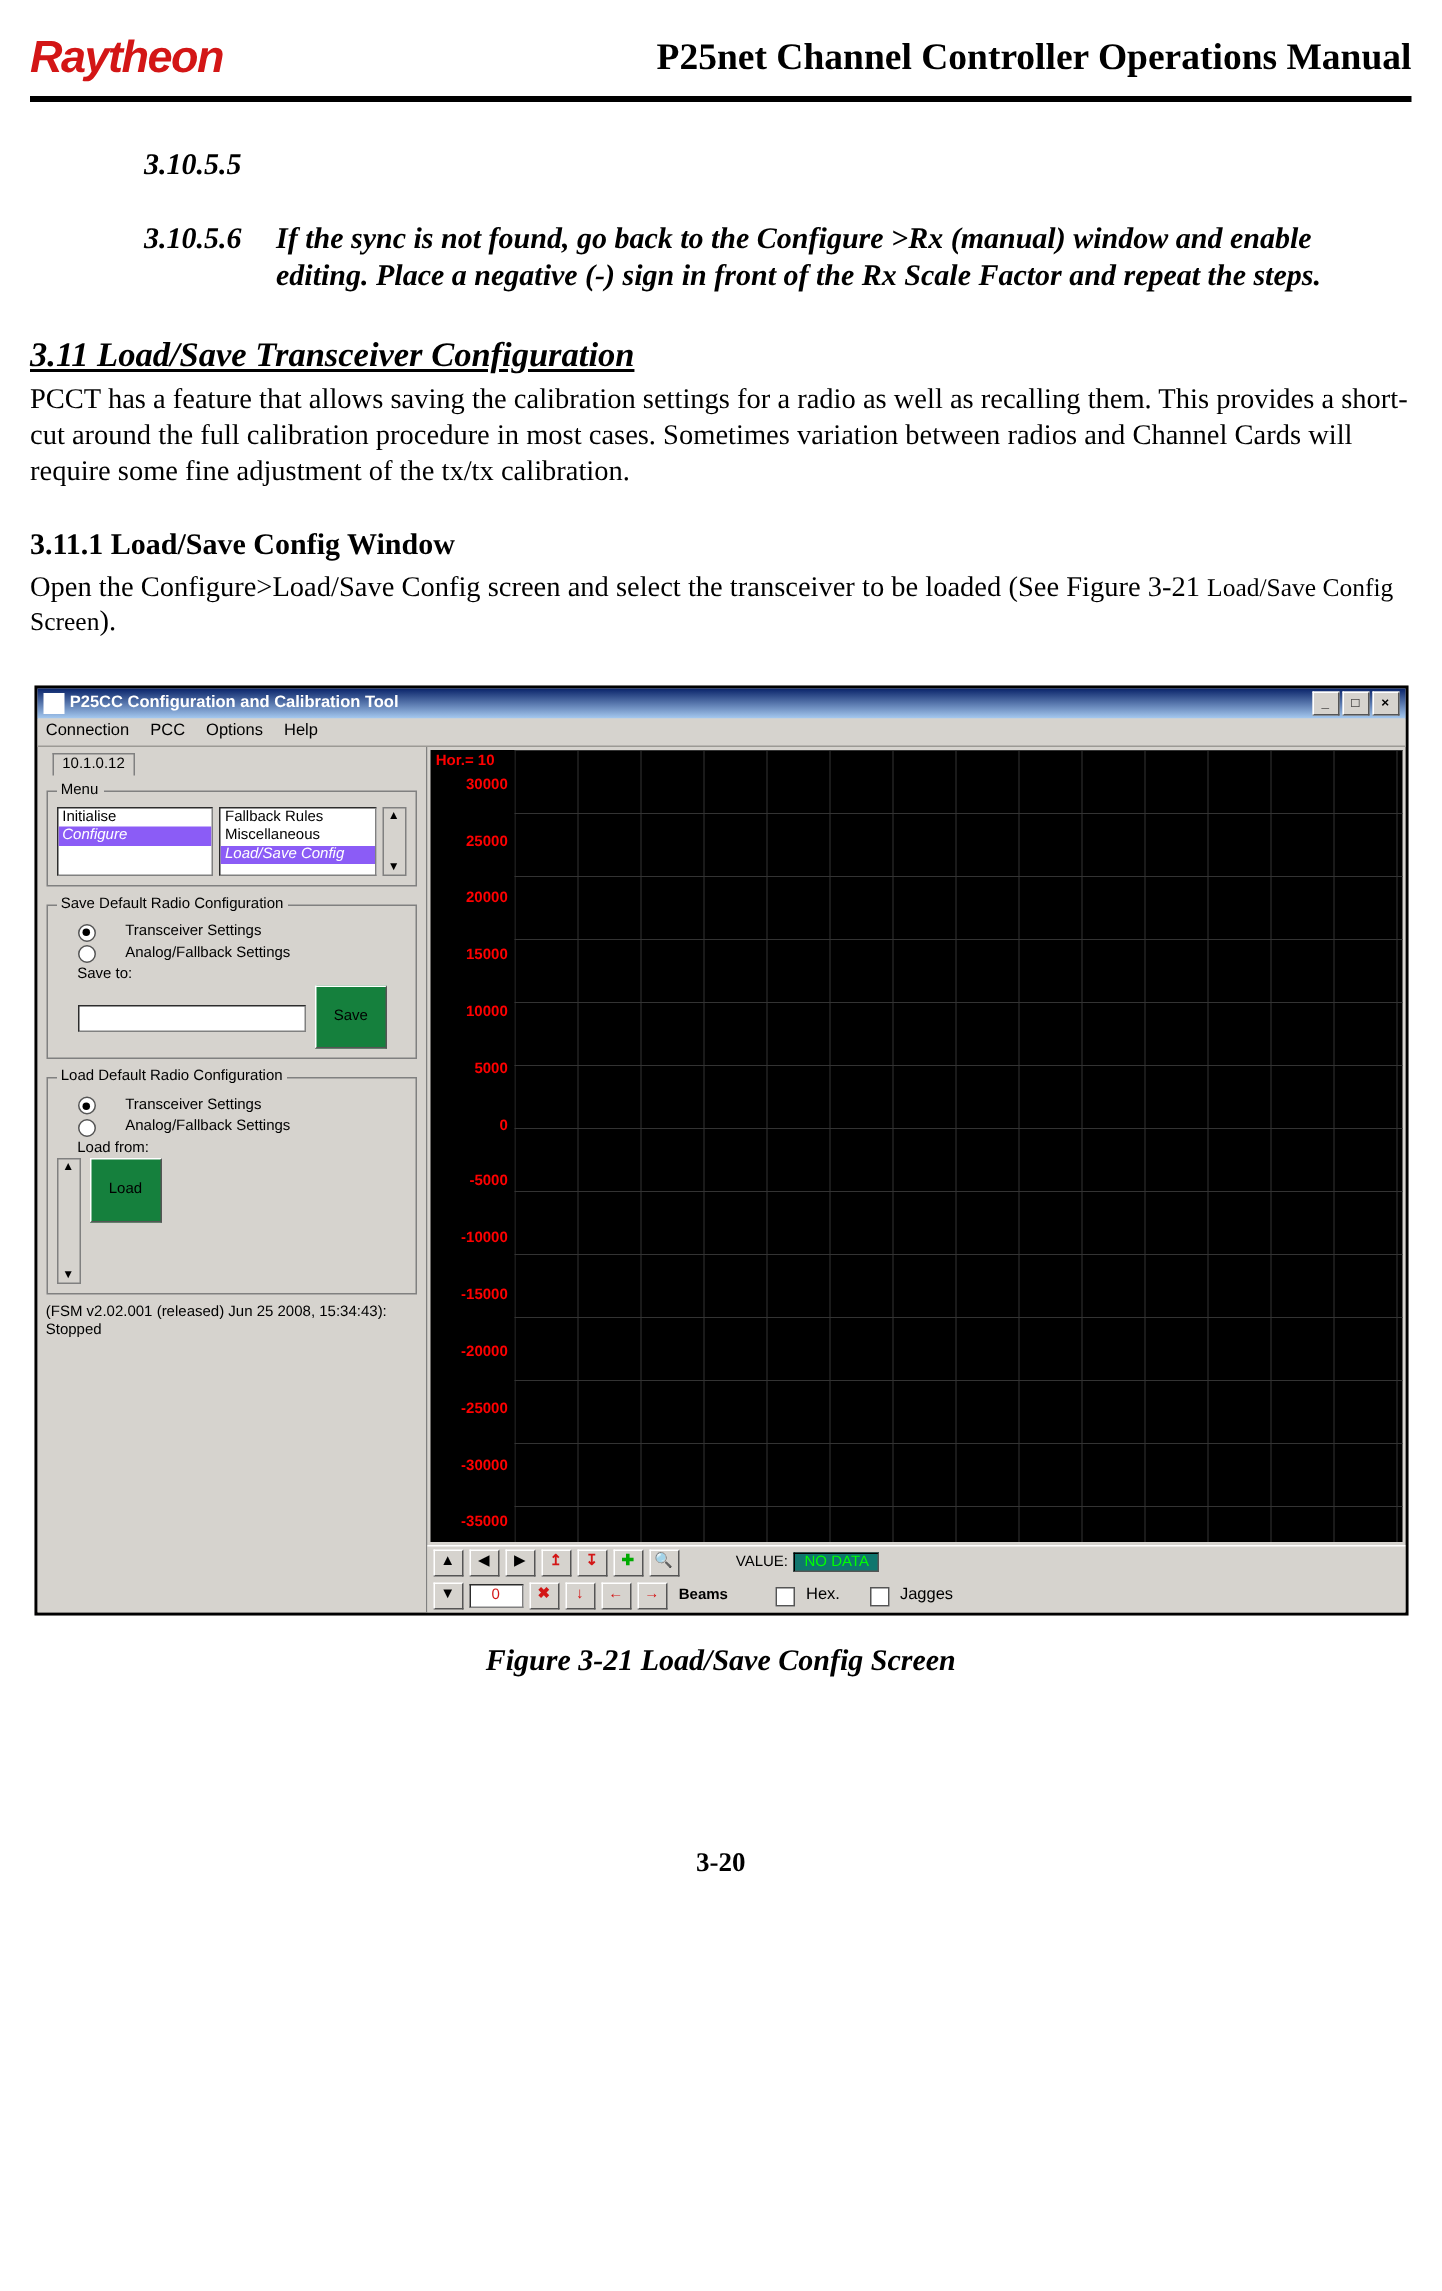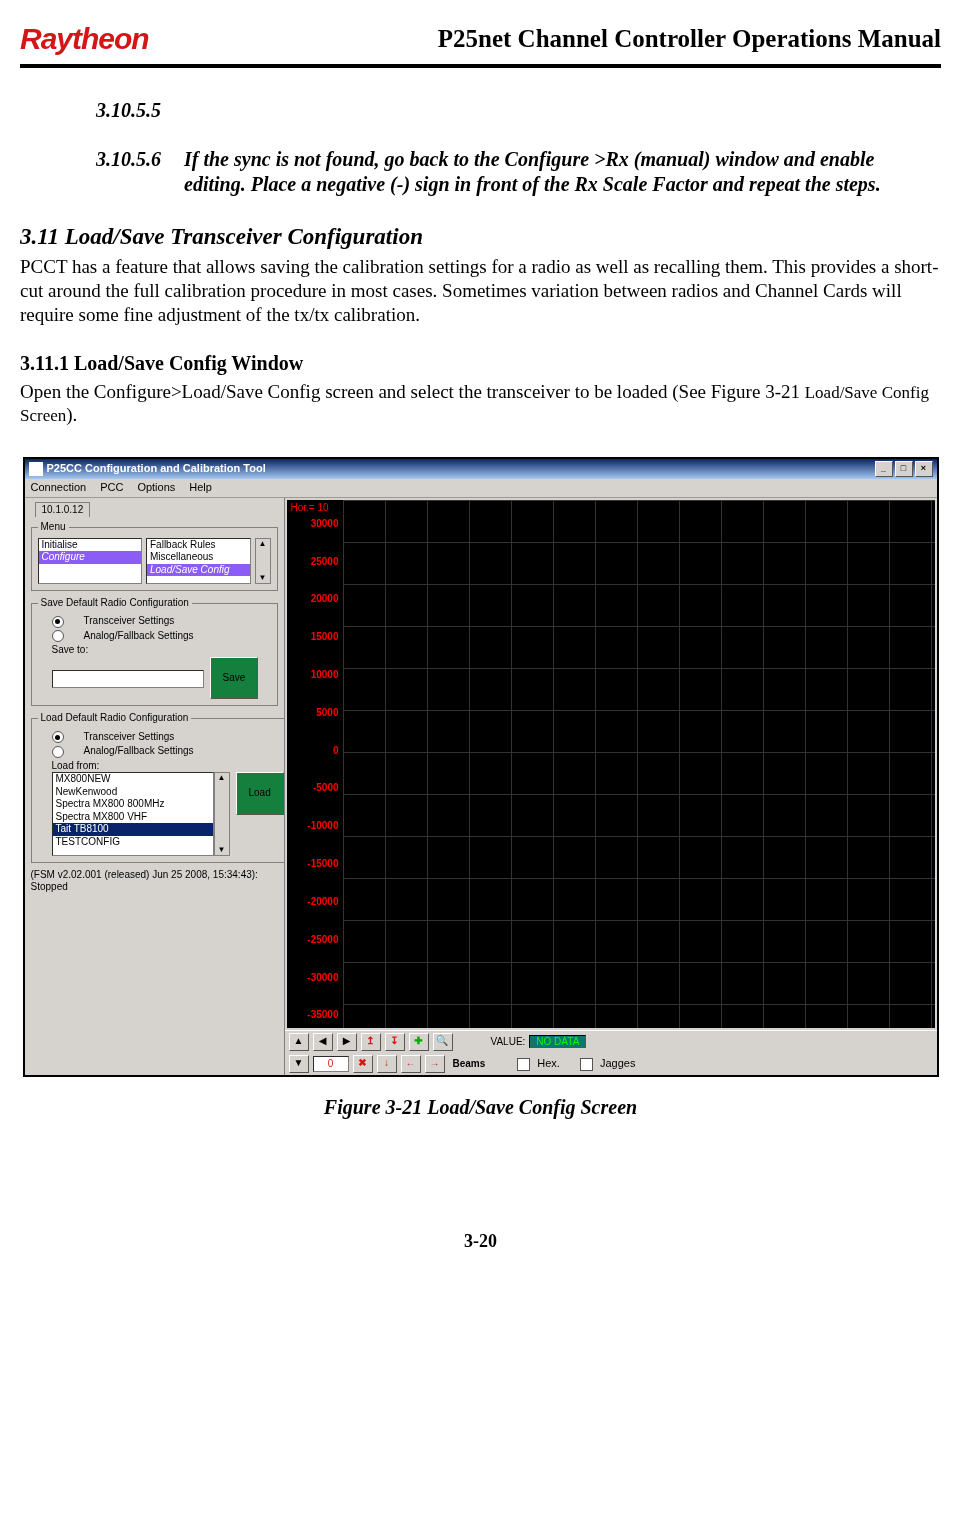--- a/index.html
+++ b/index.html
@@ -46,20 +46,21 @@
   }
   .step-text {
     flex: 1;
     padding-right: 30px;
   }
   h2.section {
     font-weight: bold;
     font-style: italic;
     font-size: 23px;
     margin: 26px 0 4px 0;
+    text-decoration: underline;
   }
   p.body {
     margin: 4px 0 20px 0;
     line-height: 1.25;
   }
   h3.subsection {
     font-weight: bold;
     font-size: 20px;
     margin: 24px 0 4px 0;
   }
@@ -152,21 +153,21 @@
   }
   .save-row, .load-row { display:flex; align-items:center; gap:6px; }
   .filelist { background:#fff; border:1px inset #808080; height:82px; overflow:hidden; font-size:10px; margin-left:14px; width:160px;}
   .filelist .opt { padding:0 3px; }
   .filelist .sel { background:#0a246a; color:#fff; }
   .status-txt { font-size:10px; color:#000; line-height:1.2; }
   
   .right-pane { flex:1; display:flex; flex-direction:column; background:#d6d3ce; }
   .plot-area { flex:1; display:flex; background:#000; position:relative; margin:2px; }
   .ytick-col { width:52px; display:flex; flex-direction:column; justify-content:space-between; padding:18px 4px 6px 0; align-items:flex-end; font-size:10px; font-weight:bold; color:#ff0000; position:relative;}
-  .ytick-col .hor { position:absolute; top:2px; left:4px; color:#ff0000; font-weight:normal;}
+  .ytick-col .hor { position:absolute; top:2px; left:4px; color:#ff0000; font-weight:bold;}
   .grid { flex:1; position:relative; }
   .grid::before {
     content:""; position:absolute; inset:0;
     background-image:
       linear-gradient(#333 1px, transparent 1px),
       linear-gradient(90deg, #333 1px, transparent 1px);
     background-size: 42px 42px;
   }
   .plot-toolbar {
     display:flex; align-items:center; gap:4px; padding:2px 4px; background:#d6d3ce;
@@ -277,28 +278,20 @@
           <span class="radio sel"></span>
           <span>Transceiver Settings</span>
         </div>
         <div class="radio-row">
           <span class="radio"></span>
           <span>Analog/Fallback Settings</span>
         </div>
         <div class="lbl-sm">Load from:</div>
         <div class="load-row" style="align-items:flex-start;">
           <div style="display:flex;">
-            <div class="filelist">
-              <div class="opt">MX800NEW</div>
-              <div class="opt">NewKenwood</div>
-              <div class="opt">Spectra MX800 800MHz</div>
-              <div class="opt">Spectra MX800 VHF</div>
-              <div class="opt sel">Tait TB8100</div>
-              <div class="opt">TESTCONFIG</div>
-            </div>
             <div class="scrollbar" style="height:82px">
                 <div>▲</div>
                 <div>▼</div>
               </div>
           </div>
           <div class="btn3d">Load</div>
         </div>
       </fieldset>
 
       <div class="status-txt">(FSM v2.02.001 (released) Jun 25 2008, 15:34:43): Stopped</div>

